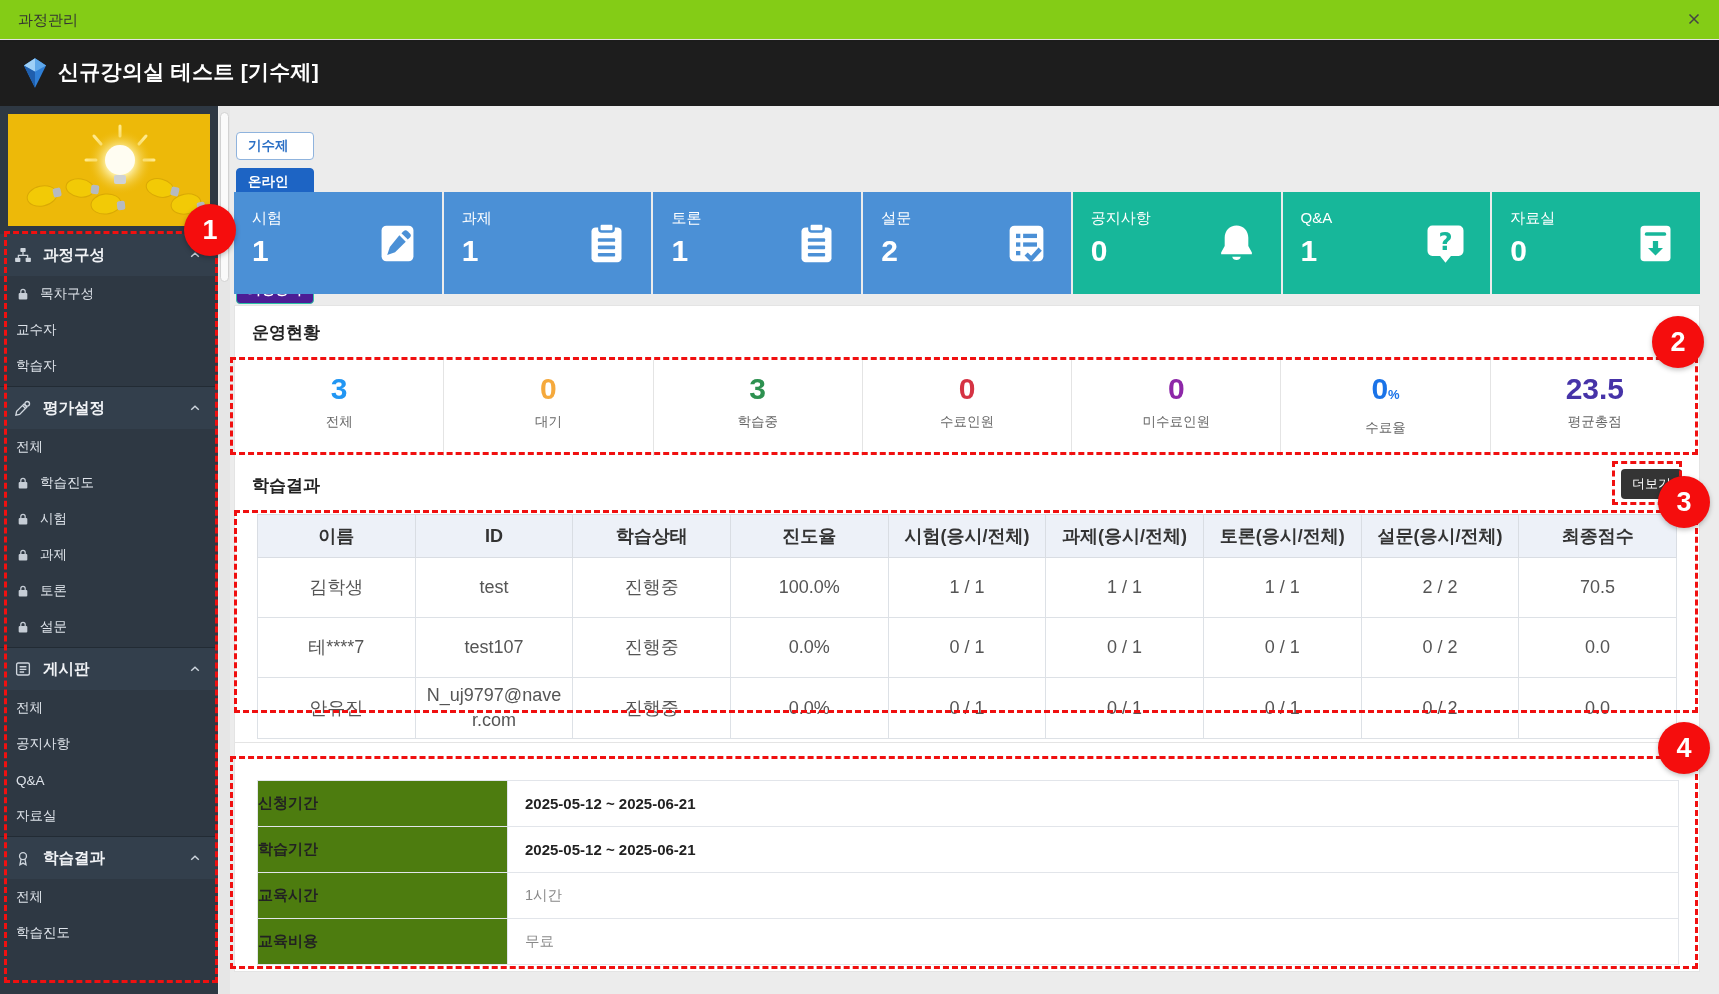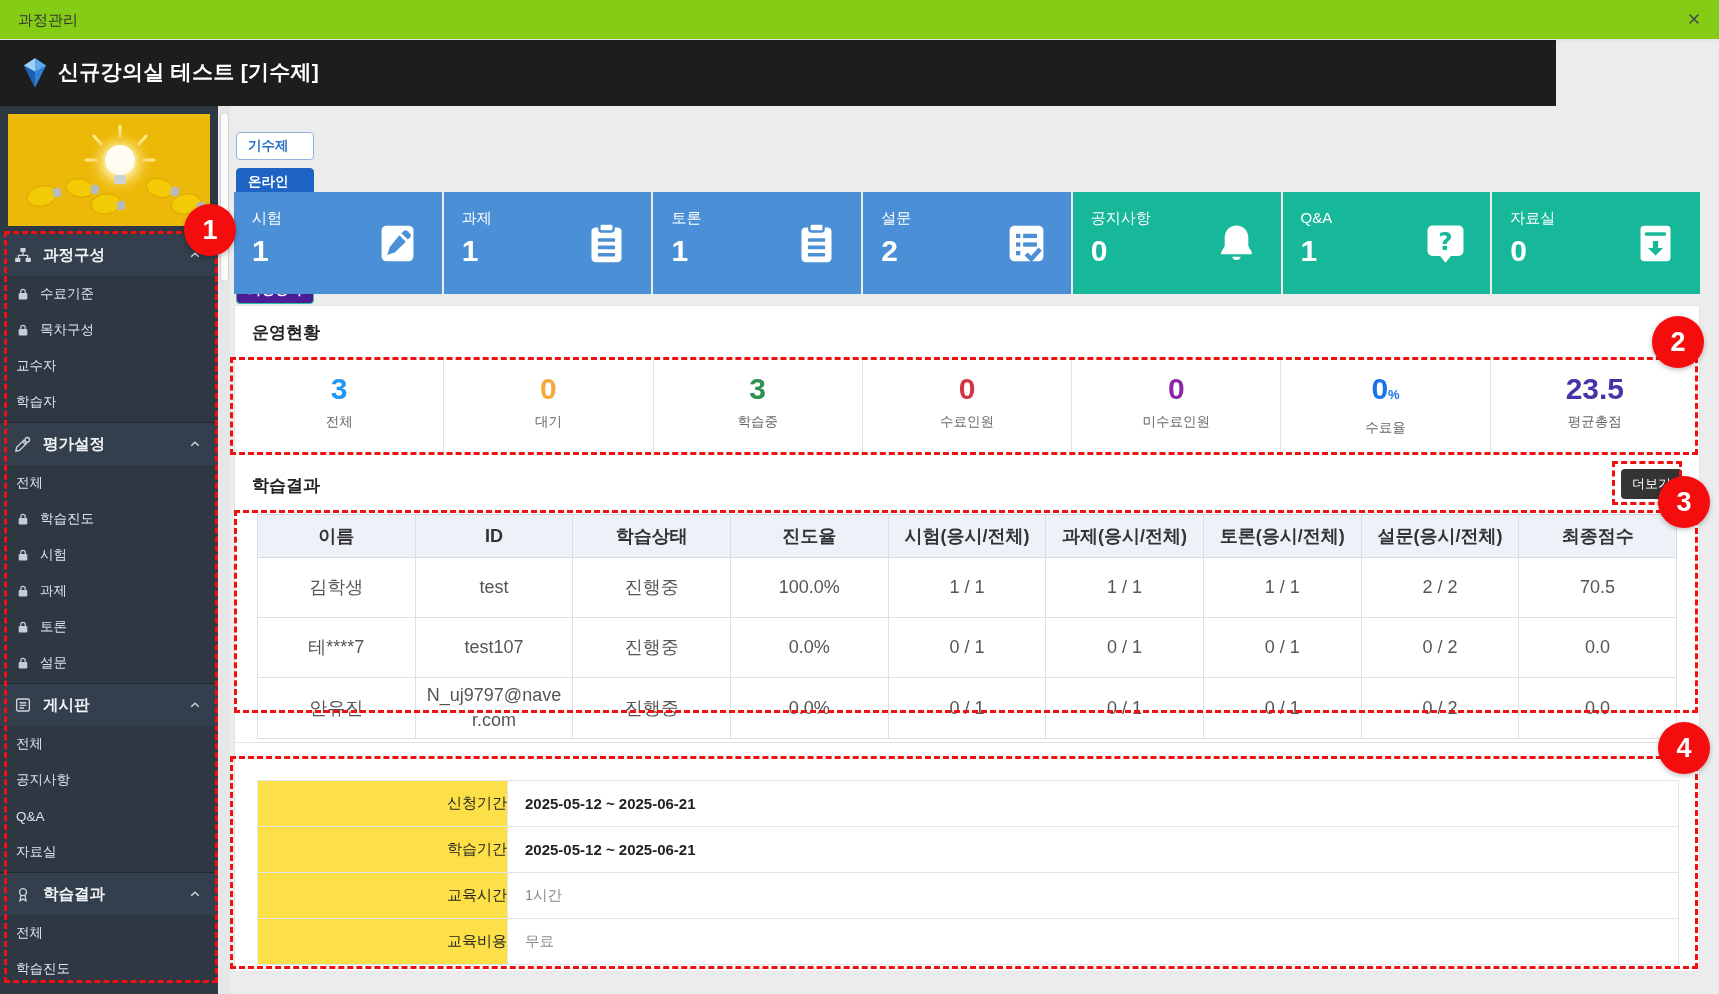--- a/index.html
+++ b/index.html
@@ -8,21 +8,21 @@
   #app { position:absolute; inset:0; }
 
   
   .topbar { position:absolute; left:0; top:0; width:1719px; height:40px; background:#84cc16;
             border-bottom:1px solid #e2e2e2; box-shadow:0 1px 2px rgba(0,0,0,.04); z-index:5; }
   .topbar-title { position:absolute; left:18px; top:0; line-height:40px; font-size:15px; color:#333; }
   .topbar-close { position:absolute; right:14px; top:10px; width:20px; height:20px; color:#444; cursor:pointer; }
   .topbar-close svg { width:18px; height:18px; }
 
   
-  .appheader { position:absolute; left:0; top:40px; width:1556px; height:66px; background:#1d1d1d; z-index:4; }
+  .appheader { position:absolute; left:0; top:40px; width:1719px; height:66px; background:#1d1d1d; z-index:4; }
   .gem { position:absolute; left:20px; top:17px; width:30px; height:32px; }
   .gem svg { width:30px; height:32px; }
   .course-title { position:absolute; left:58px; top:18px; font-size:21px; font-weight:bold; color:#fff; letter-spacing:.3px; }
 
   
   .sidebar { position:absolute; left:0; top:106px; width:218px; height:888px; background:#2e3843; }
   .thumb { position:absolute; left:8px; top:8px; width:202px; height:112px; overflow:hidden; }
   .thumb svg { width:202px; height:112px; display:block; }
   #sidenav { position:absolute; left:0; top:128px; width:218px; }
   .sb-section { border-top:1px solid #222b34; }
@@ -84,22 +84,22 @@
   
   table.results { position:absolute; left:22px; top:208px; width:1420px; border-collapse:collapse;
                   table-layout:fixed; font-size:18px; }
   table.results th { background:#edf1f8; border:1px solid #d9dde3; height:43px; font-weight:bold;
                      color:#333; text-align:center; }
   table.results td { background:#fff; border:1px solid #dde1e6; height:60px; color:#555;
                      text-align:center; padding:5px 8px; word-break:break-all; line-height:1.4; }
 
   
   table.info { position:absolute; left:22px; top:37px; width:1422px; border-collapse:collapse; font-size:15px; }
-  table.info th { width:250px; background:#fde047; border:1px solid #e2e5ea; height:46px;
-                  font-weight:normal; color:#222; text-align:right; }
+  table.info th { width:250px; background:#4d7c0f; border:1px solid #e2e5ea; height:46px;
+                  font-weight:bold; color:#222; text-align:left; }
   table.info td { border:1px solid #e2e5ea; padding-left:17px; text-align:left; color:#888; font-size:14.5px; }
   table.info td.b { color:#222; font-weight:bold; font-size:15px; }
 
   
   .annot { position:absolute; inset:0; pointer-events:none; z-index:20; }
   .abox { position:absolute; border:3px dashed #f01010; }
   .abadge { position:absolute; width:52px; height:52px; border-radius:50%; background:#f50d0d;
             color:#fff; font-size:27px; font-weight:bold; display:flex; align-items:center;
             justify-content:center; box-shadow:0 2px 5px rgba(0,0,0,.25); }
 </style>
@@ -169,27 +169,20 @@
                 <rect x="8.5" y="2.5" width="7" height="5.6" rx="1"></rect>
                 <rect x="1.5" y="15.8" width="7" height="5.6" rx="1"></rect>
                 <rect x="15.5" y="15.8" width="7" height="5.6" rx="1"></rect>
                 <path d="M11.2 8.1h1.6v3.6h6.2v4.1h-1.6v-2.5H6.6v2.5H5v-4.1h6.2z"></path>
               </svg></span>
             <span class="sb-label">과정구성</span>
        <span class="icon chev"><svg viewBox="0 0 24 24" fill="none" stroke="currentColor" stroke-width="2.4">
                 <path d="M5.5 15L12 8.8 18.5 15"></path>
               </svg></span>
      </div>
-     <div class="sb-item">
-          <span class="icon "><svg viewBox="0 0 24 24" fill="currentColor">
-                <path d="M7.2 10.5V7.8a4.8 4.8 0 0 1 9.6 0v2.7h-2.1V7.8a2.7 2.7 0 0 0-5.4 0v2.7z"></path>
-                <rect x="4.6" y="10.2" width="14.8" height="11.2" rx="1.8"></rect>
-              </svg></span>
-            <span>수료기준</span>
-        </div>
           <div class="sb-item">
           <span class="icon "><svg viewBox="0 0 24 24" fill="currentColor">
                 <path d="M7.2 10.5V7.8a4.8 4.8 0 0 1 9.6 0v2.7h-2.1V7.8a2.7 2.7 0 0 0-5.4 0v2.7z"></path>
                 <rect x="4.6" y="10.2" width="14.8" height="11.2" rx="1.8"></rect>
               </svg></span>
             <span>목차구성</span>
         </div>
           <div class="sb-item">
           <span>교수자</span>
         </div>

